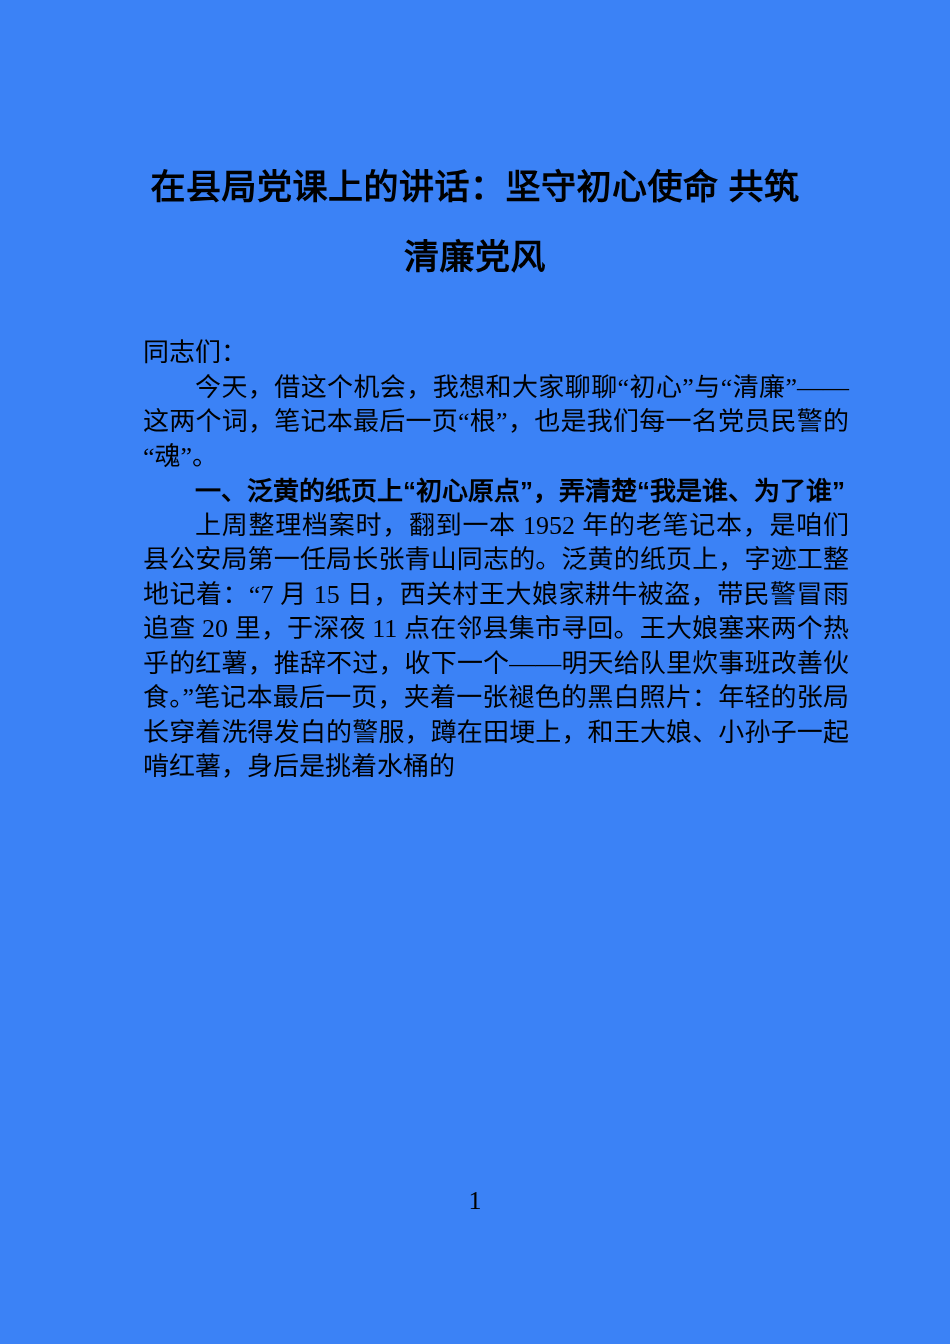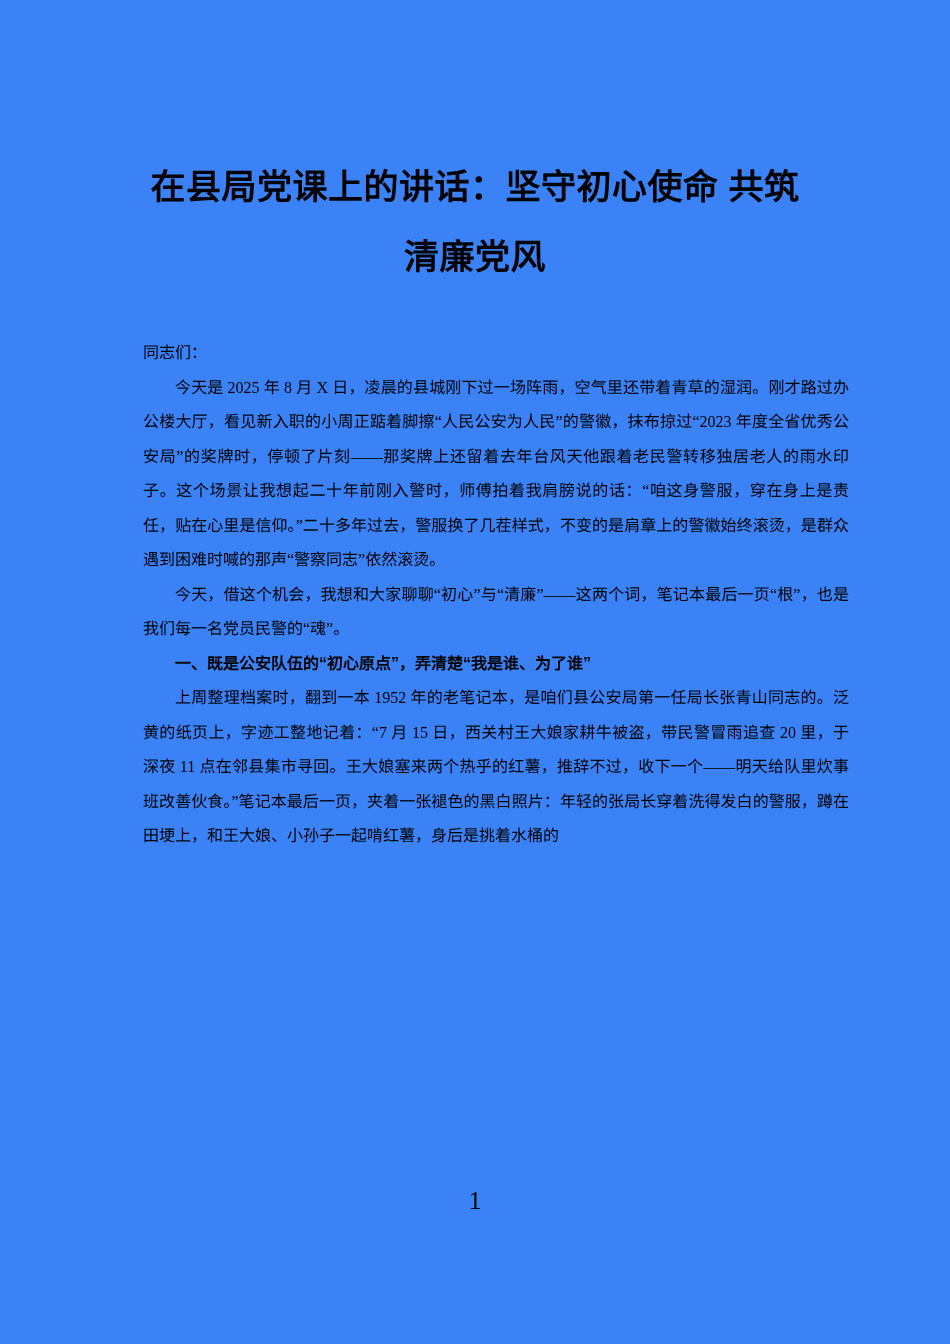--- a/index.html
+++ b/index.html
@@ -21,21 +21,21 @@
     font-weight: bold;
     font-size: 35px;
     line-height: 70px;
     text-align: center;
     color: #000000;
     letter-spacing: 0.5px;
   }
   .doc-body {
     margin: 44px 101px 0 143px; 
     font-family: "Liberation Serif", "DejaVu Serif", serif;
-    font-size: 16px;
+    font-size: 26px;
     line-height: 34.5px;
     text-align: justify;
     color: #000000;
   }
   .para {
     margin: 0;
     padding: 0;
     text-indent: 2em;
   }
   .para.no-indent {
@@ -59,21 +59,20 @@
 </style>
 </head>
 <body>
 
 <div class="page">
 
   <h1 class="doc-title">在县局党课上的讲话：坚守初心使命 共筑清廉党风</h1>
 
   <div class="doc-body">
     <p class="para no-indent">同志们：</p>
-    <p class="para">今天是 2025 年 8 月 X 日，凌晨的县城刚下过一场阵雨，空气里还带着青草的湿润。刚才路过办公楼大厅，看见新入职的小周正踮着脚擦“人民公安为人民”的警徽，抹布掠过“2023 年度全省优秀公安局”的奖牌时，停顿了片刻——那奖牌上还留着去年台风天他跟着老民警转移独居老人的雨水印子。这个场景让我想起二十年前刚入警时，师傅拍着我肩膀说的话：“咱这身警服，穿在身上是责任，贴在心里是信仰。”二十多年过去，警服换了几茬样式，不变的是肩章上的警徽始终滚烫，是群众遇到困难时喊的那声“警察同志”依然滚烫。</p>
     <p class="para">今天，借这个机会，我想和大家聊聊“初心”与“清廉”——这两个词，笔记本最后一页“根”，也是我们每一名党员民警的“魂”。</p>
-    <p class="para heading">一、既是公安队伍的“初心原点”，弄清楚“我是谁、为了谁”</p>
+    <p class="para heading">一、泛黄的纸页上“初心原点”，弄清楚“我是谁、为了谁”</p>
     <p class="para">上周整理档案时，翻到一本 1952 年的老笔记本，是咱们县公安局第一任局长张青山同志的。泛黄的纸页上，字迹工整地记着：“7 月 15 日，西关村王大娘家耕牛被盗，带民警冒雨追查 20 里，于深夜 11 点在邻县集市寻回。王大娘塞来两个热乎的红薯，推辞不过，收下一个——明天给队里炊事班改善伙食。”笔记本最后一页，夹着一张褪色的黑白照片：年轻的张局长穿着洗得发白的警服，蹲在田埂上，和王大娘、小孙子一起啃红薯，身后是挑着水桶的</p>
   </div>
 
   <div class="page-number">1</div>
 
 </div>
 
 </body></html>

